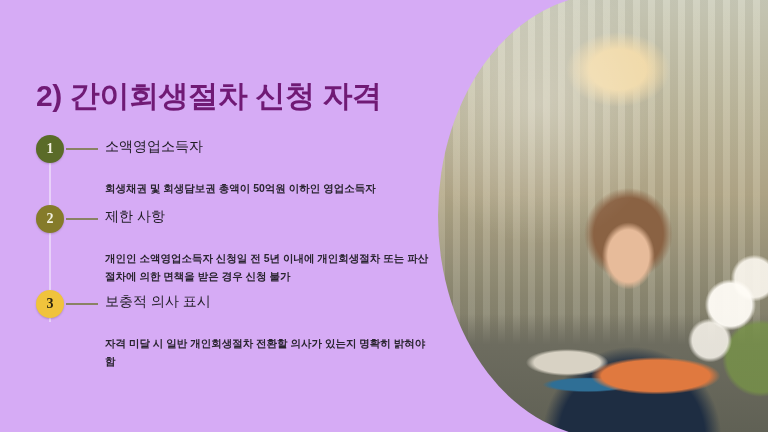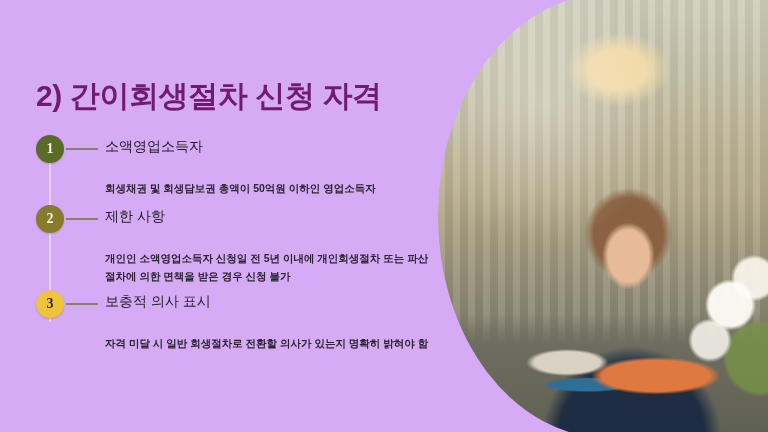--- a/index.html
+++ b/index.html
@@ -181,16 +181,16 @@
     <div class="badge badge-2">2</div>
     <div class="connector"></div>
     <div class="item-head">제한 사항</div>
     <div class="item-body">개인인 소액영업소득자 신청일 전 5년 이내에 개인회생절차 또는 파산절차에 의한 면책을 받은 경우 신청 불가</div>
   </div>
 
   <div class="item item-3">
     <div class="badge badge-3">3</div>
     <div class="connector"></div>
     <div class="item-head">보충적 의사 표시</div>
-    <div class="item-body">자격 미달 시 일반 회생절차로 전환할 의사가 있는지 명확히 밝혀야 함</div>
+    <div class="item-body">자격 미달 시 일반 개인회생절차 전환할 의사가 있는지 명확히 밝혀야 함</div>
   </div>
 
 </div>
 
 </body></html>

